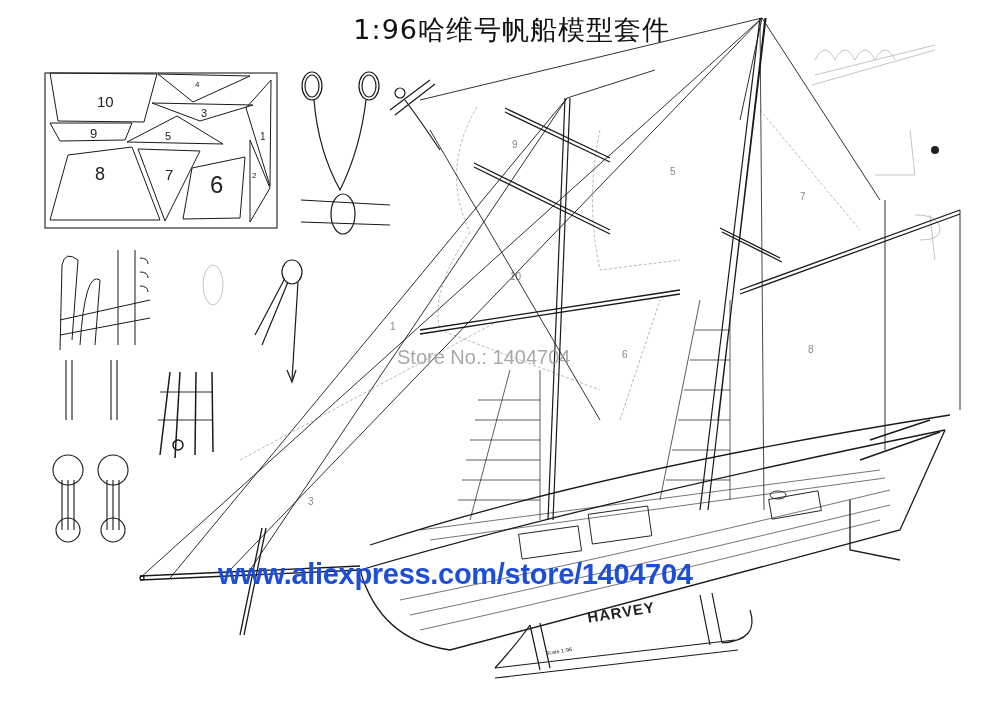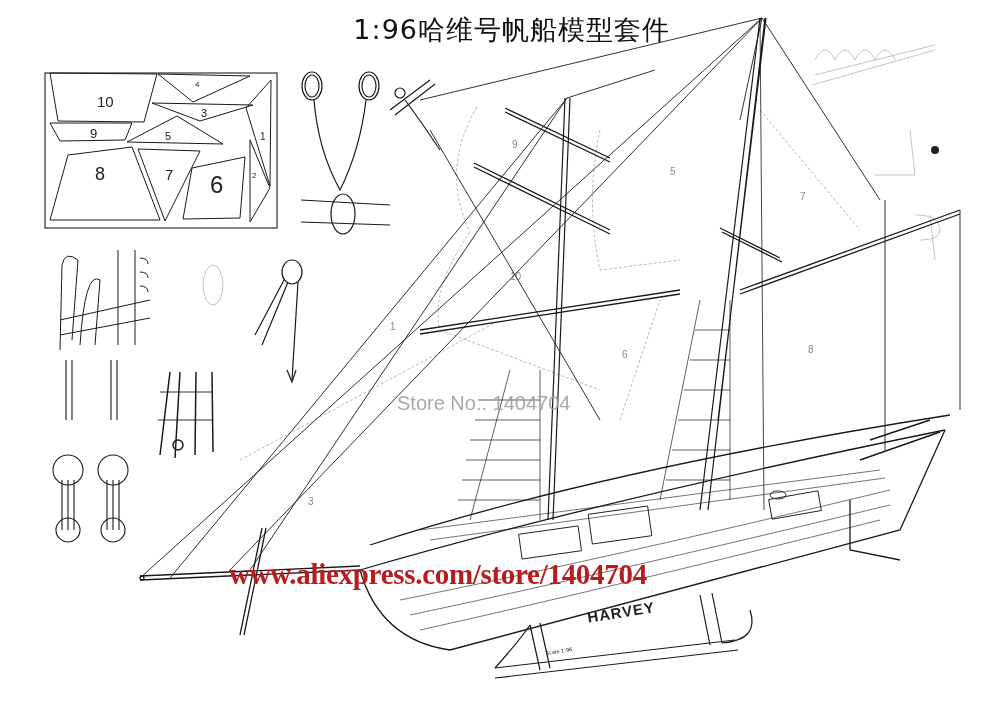--- a/index.html
+++ b/index.html
@@ -1,20 +1,20 @@
 <!DOCTYPE html>
 <html><head>
 <meta charset="utf-8">
 <style>
   html, body { margin:0; padding:0; background:#ffffff; }
   body { width:1000px; height:720px; position:relative; overflow:hidden; font-family:"DejaVu Sans", sans-serif; }
   .title { position:absolute; left:270px; top:12px; width:400px; text-align:right; font-size:27px; color:#111; letter-spacing:1px; font-family:"DejaVu Sans", sans-serif; }
   svg.drawing { position:absolute; left:0; top:0; }
-  .watermark-store { position:absolute; left:397px; top:346px; font-size:20px; color:#9a9a9a; font-family:"Liberation Sans", sans-serif; opacity:0.85;margin-top:46px; }
-  .watermark-url { position:absolute; left:229px; top:558px; font-size:29px; font-weight:bold; color:#b91c1c; font-family:Liberation Serif, serif; letter-spacing:-0.3px; }
+  .watermark-store { position:absolute; left:397px; top:346px; font-size:20px; color:#9a9a9a; font-family:"Liberation Sans", sans-serif; opacity:0.85; }
+  .watermark-url { position:absolute; left:218px; top:558px; font-size:29px; font-weight:bold; color:#1d4ed8; font-family:Liberation Sans, sans-serif; letter-spacing:-0.3px; }
   .nameplate { position:absolute; left:586px; top:609px; font-size:15px; font-weight:bold; color:#222; transform:rotate(-9deg); transform-origin:left top; font-family:"Liberation Sans", sans-serif; letter-spacing:1px; }
   .scale-label { position:absolute; left:546px; top:648px; font-size:5px; color:#222; transform:rotate(-9deg); }
   .num { font-family:"Liberation Sans", sans-serif; }
 </style>
 </head>
 <body>
 
 <div class="title">1:96哈维号帆船模型套件</div>
 
 <svg class="drawing" width="1000" height="720" viewBox="0 0 1000 720" fill="none" stroke="#1a1a1a" stroke-width="1">

